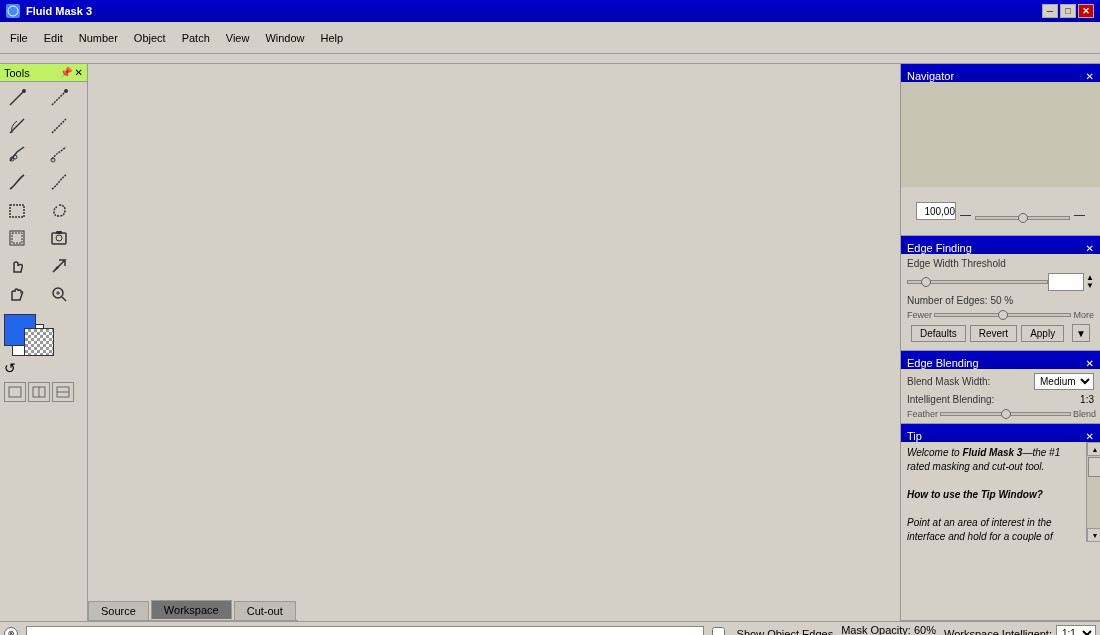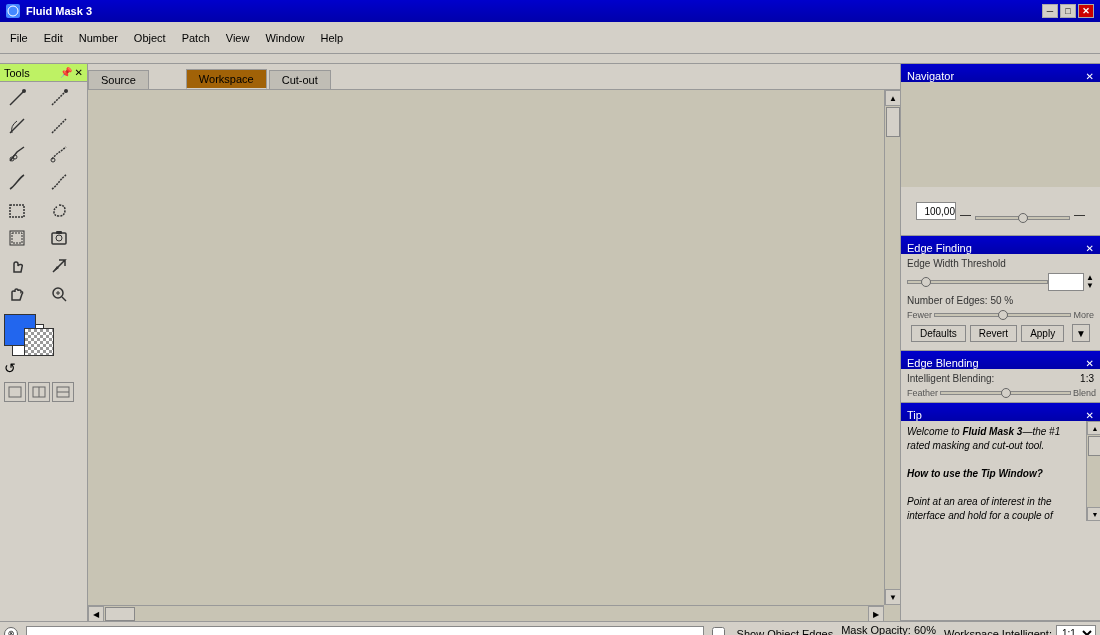--- a/index.html
+++ b/index.html
@@ -123,44 +123,44 @@
       width: 22px; height: 20px; border: 1px solid #888; background: #d4d0c8;
       cursor: pointer; display: flex; align-items: center; justify-content: center;
       font-size: 8px;
     }
 
     
     #workspace-area {
       flex: 1;
       background: #d4d0c8;
       display: flex;
-      flex-direction: column;
+      flex-direction: row;
+      align-items: flex-end;
     }
     #tabs-bar {
       display: flex;
       align-items: flex-end;
       background: #d4d0c8;
       padding-top: 2px;
       border-bottom: 1px solid #999;
       height: 26px;
     }
     .tab {
       padding: 3px 12px;
       border: 1px solid #999;
       border-bottom: none;
       cursor: pointer;
       margin-right: 2px;
       background: #c0bdb5;
       font-size: 11px;
     }
     .tab.active {
-      background: #a16207;
+      background: #737373;
       border-bottom: 1px solid #d4d0c8;
       z-index: 1;
-      margin-left: 35px;
     }
 
     #canvas-area {
       flex: 1;
       background: #c8c4b4;
       position: relative;
       overflow: hidden;
     }
     #canvas-scrollbar-v {
       position: absolute; right: 0; top: 0; bottom: 16px;
@@ -544,20 +544,28 @@
       </div>
     </div>
 
     <div class="panel-section" id="edge-blending-section">
       <div class="panel-header">
         <span>Edge Blending</span>
         <span class="panel-close">✕</span>
       </div>
       <div id="edge-blending-content">
         <div class="field-row">
+          <span class="field-label">Blend Mask Width:</span>
+          <select class="select-sm">
+            <option>Narrow</option>
+            <option selected="">Medium</option>
+            <option>Wide</option>
+          </select>
+        </div>
+        <div class="field-row">
           <span class="field-label">Intelligent Blending:</span>
           <span class="field-value">1:3</span>
         </div>
         <div class="row-with-labels">
           <span class="lbl">Feather</span>
           <input type="range" min="0" max="100" value="50" style="">
           <span class="lbl">Blend</span>
         </div>
       </div>
     </div>

